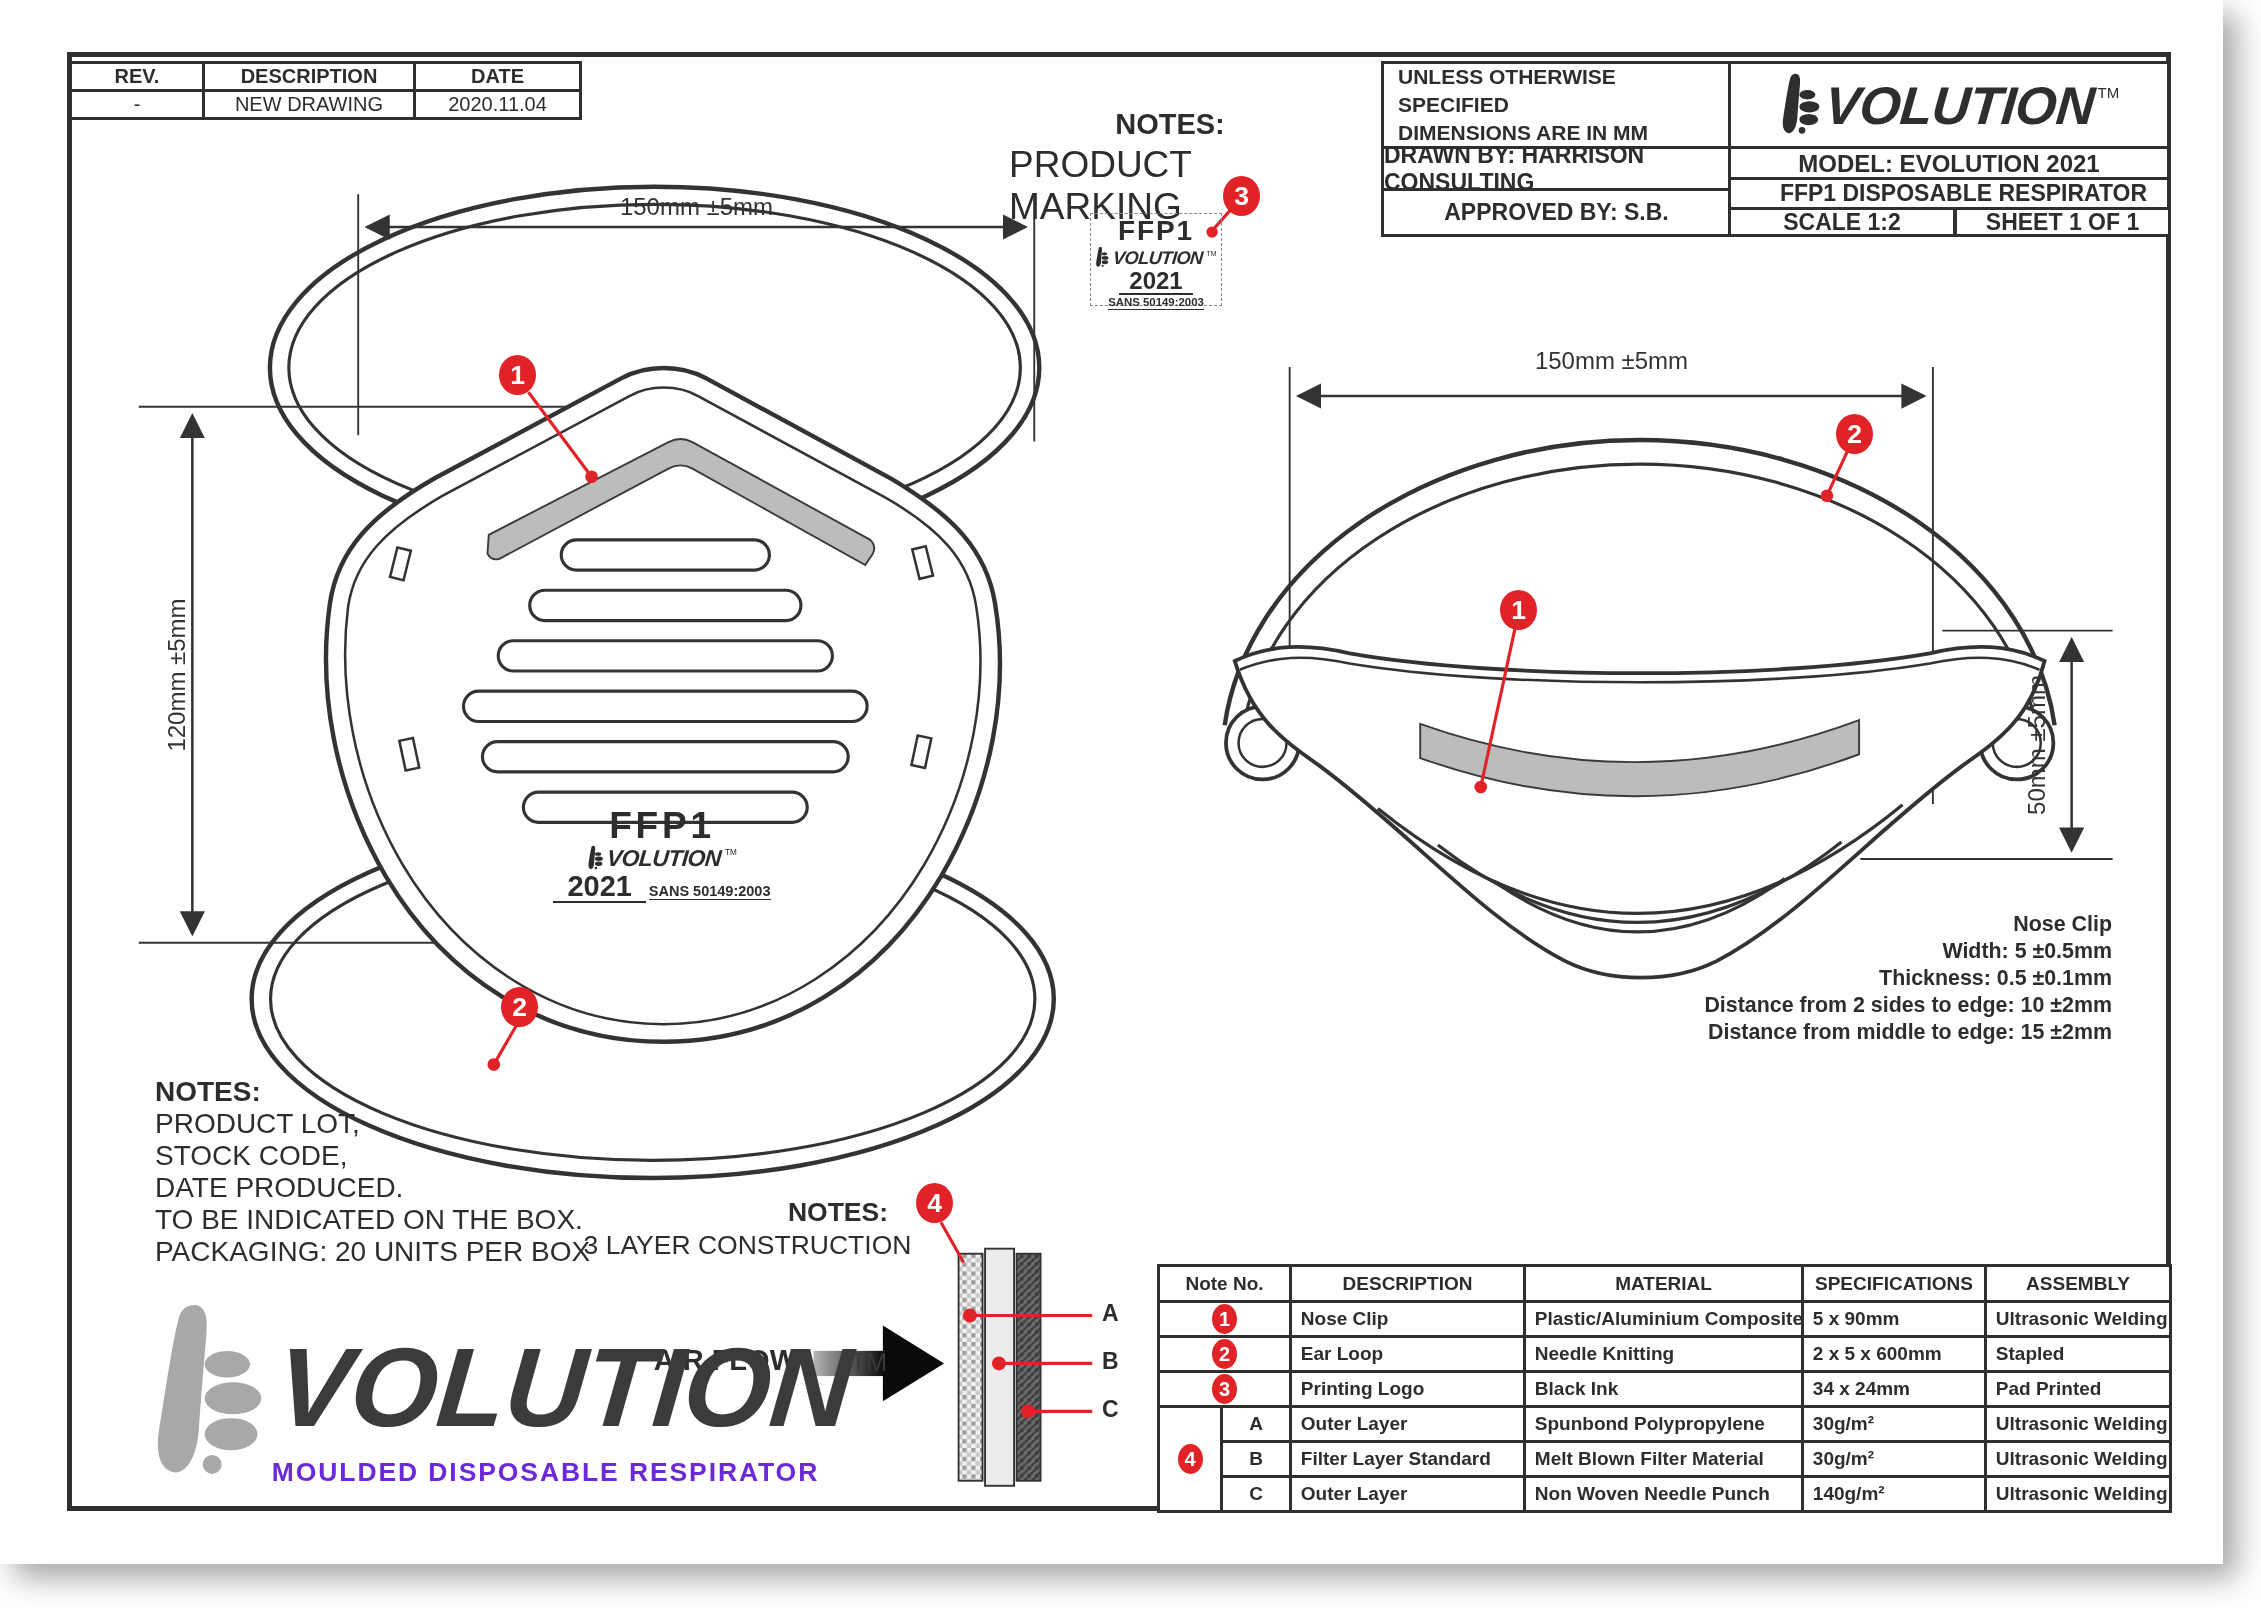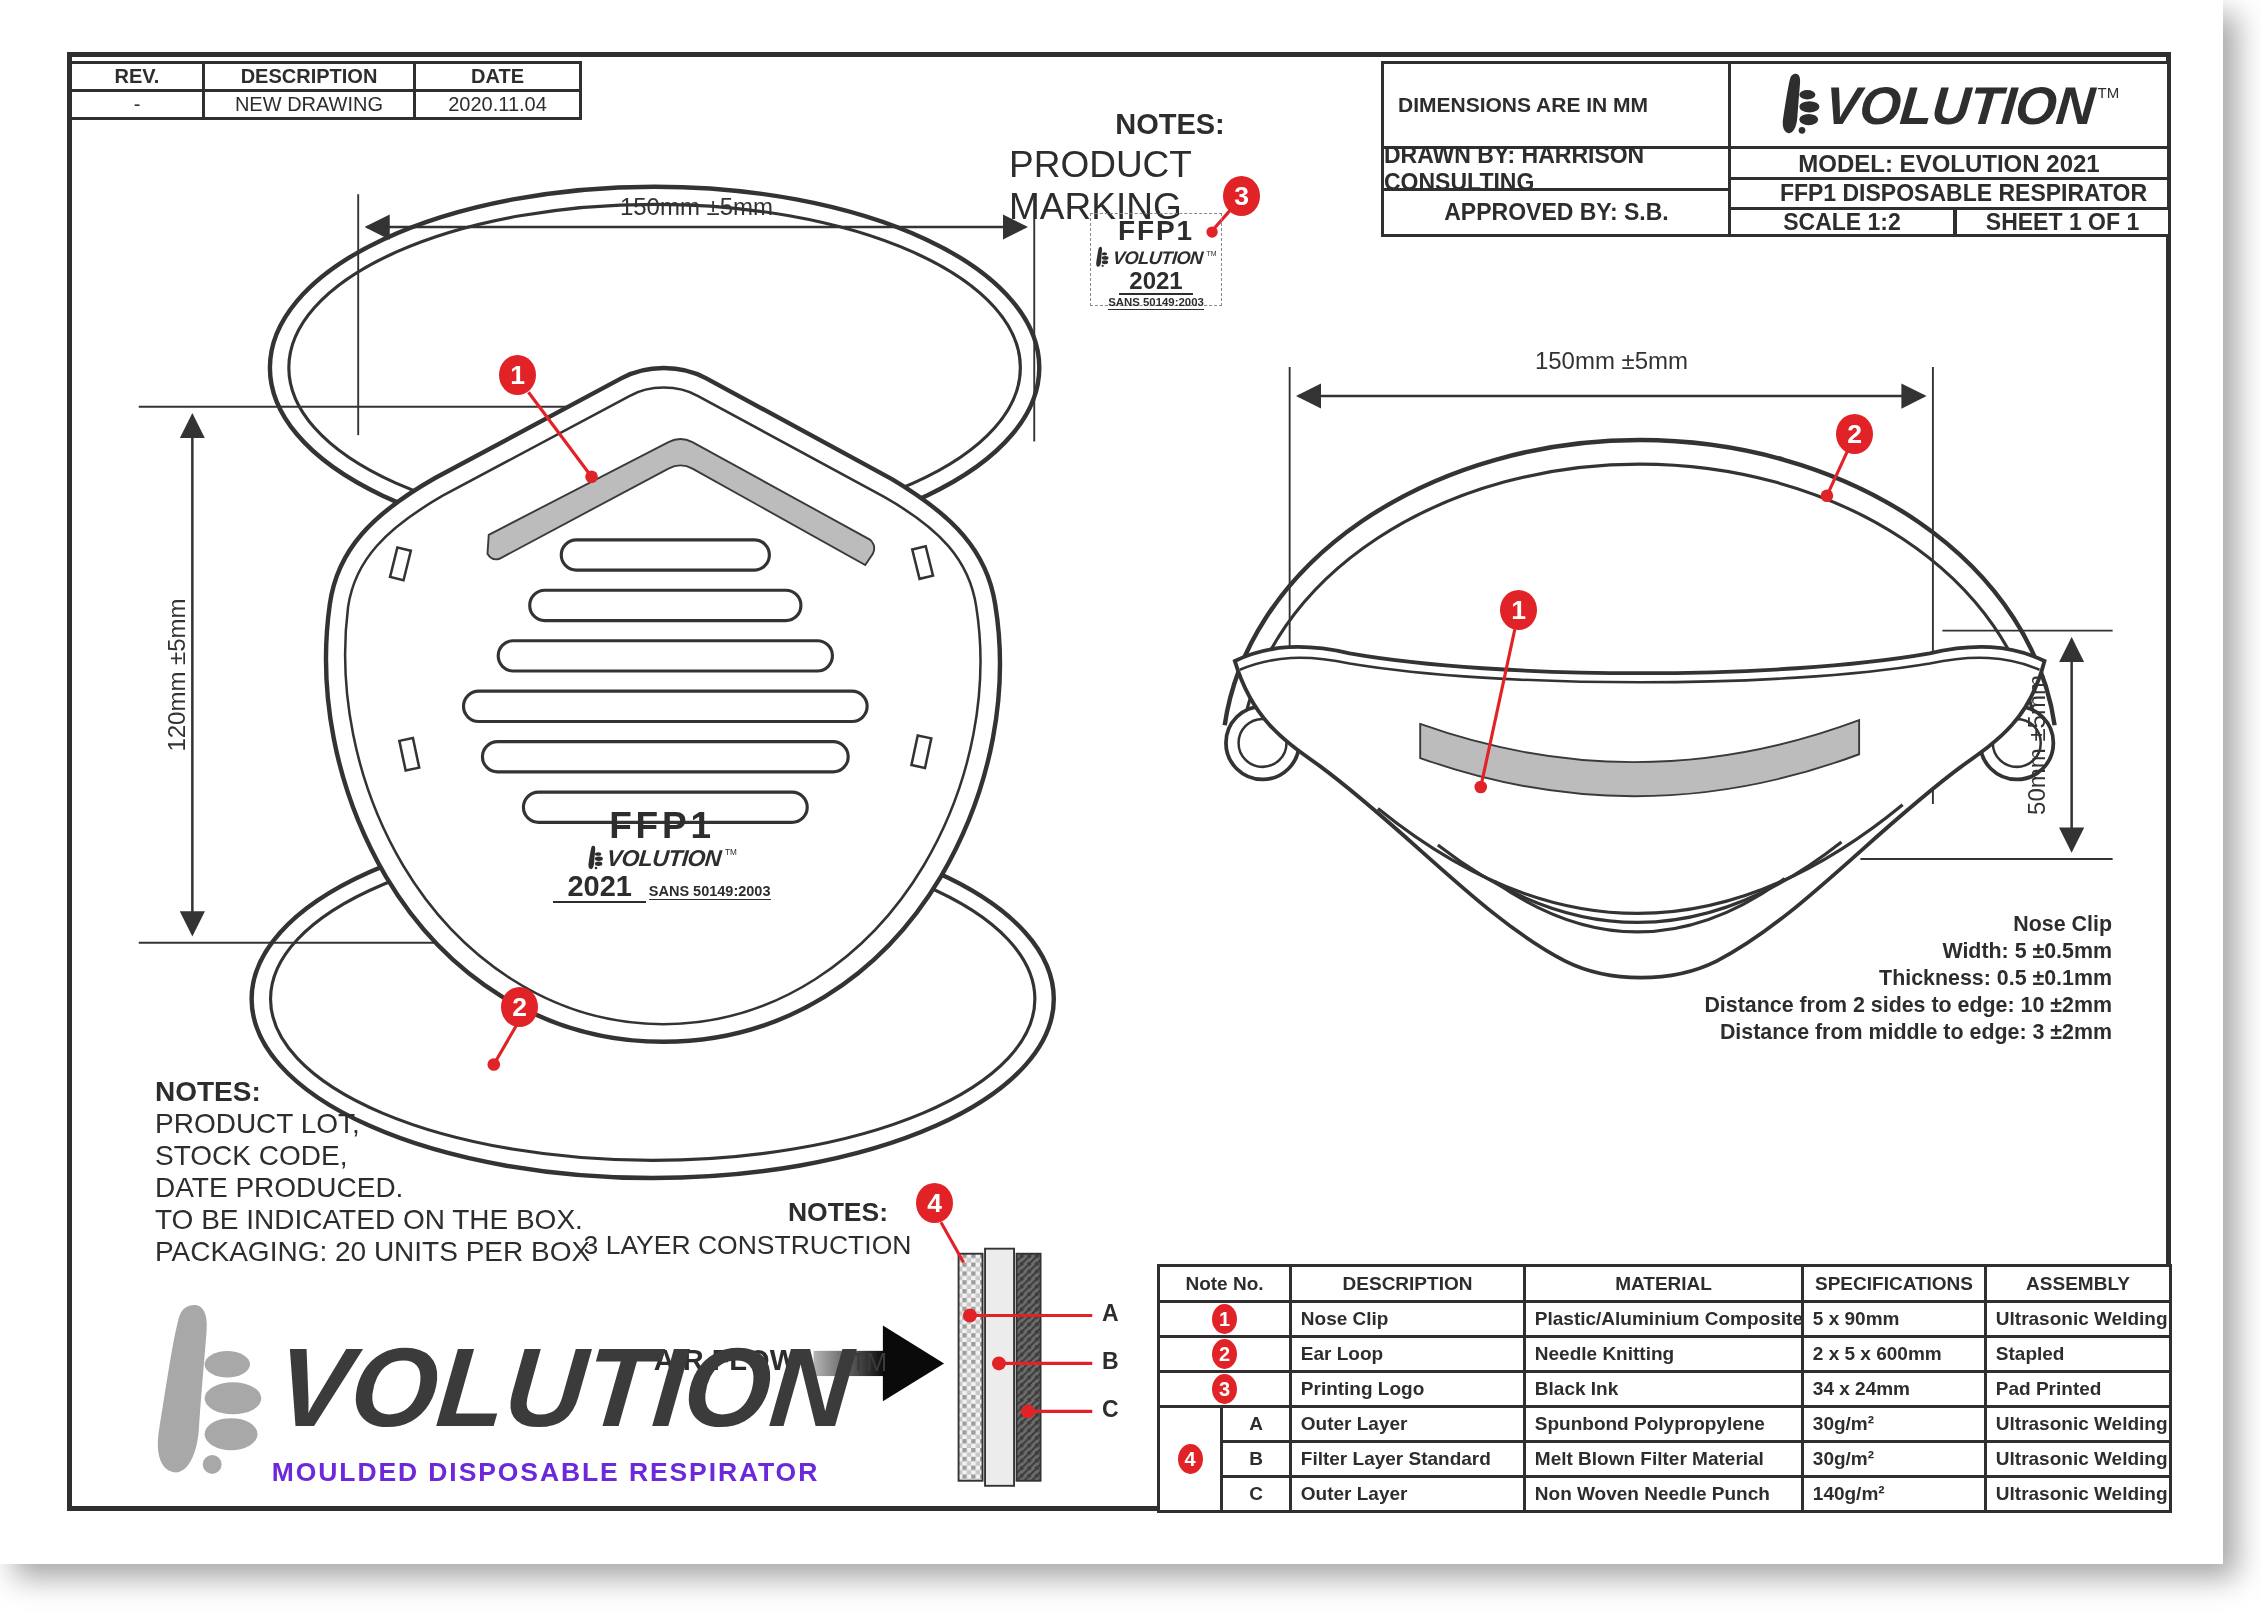--- a/index.html
+++ b/index.html
@@ -198,20 +198,21 @@
       <td>-</td>
       <td>NEW DRAWING</td>
       <td>2020.11.04</td>
     </tr>
   </tbody>
     </table>
 
   <div>
     <div class="cell" style="left:1381px;top:61px;width:351px;height:88px;justify-content:flex-start;padding-left:14px;text-align:left;font-size:21px;line-height:28px;">
       <div>
+        <div>UNLESS OTHERWISE SPECIFIED</div>
         <div>DIMENSIONS ARE IN MM</div>
       </div>
     </div>
     <div class="cell" style="left:1381px;top:146px;width:351px;height:45px;font-size:23px;">DRAWN BY: HARRISON CONSULTING</div>
     <div class="cell" style="left:1381px;top:188px;width:351px;height:49px;font-size:23px;">APPROVED BY: S.B.</div>
 
     <div class="cell" style="left:1728px;top:61px;width:442px;height:88px;">
       <div class="logo-row">
         <svg width="42" height="67" viewBox="0 0 62 100" fill="#2e2e2e">
           <path d="M22 3 C29 1 32 7 31 17 C30 30 28 52 27 68 C26 83 20 93 13 91 C6 89 4 80 6 68 C9 50 13 22 16 11 C17 6 19 4 22 3 Z"></path>
@@ -278,21 +279,21 @@
     <div class="u" style="font-size:29px;font-weight:800;padding:0 14px;">2021</div>
     <div class="u2" style="font-size:14.5px;font-weight:800;margin-top:1.9px;">SANS 50149:2003</div>
   </div>
 
 
   <div class="noteblock" style="left:1544px;top:911px;width:568px;text-align:right;">
     <div>Nose Clip</div>
     <div>Width: 5 ±0.5mm</div>
     <div>Thickness: 0.5 ±0.1mm</div>
     <div>Distance from 2 sides to edge: 10 ±2mm</div>
-    <div>Distance from middle to edge: 3 ±2mm</div>
+    <div>Distance from middle to edge: 15 ±2mm</div>
   </div>
 
   <div class="abs" style="left:155px;top:1076px;font-size:28px;line-height:32px;color:#2d2d2d;z-index:6;">
     <div style="font-weight:bold;">NOTES:</div>
     <div>PRODUCT LOT,</div>
     <div>STOCK CODE,</div>
     <div>DATE PRODUCED.</div>
     <div>TO BE INDICATED ON THE BOX.</div>
     <div>PACKAGING: 20 UNITS PER BOX</div>
   </div>

